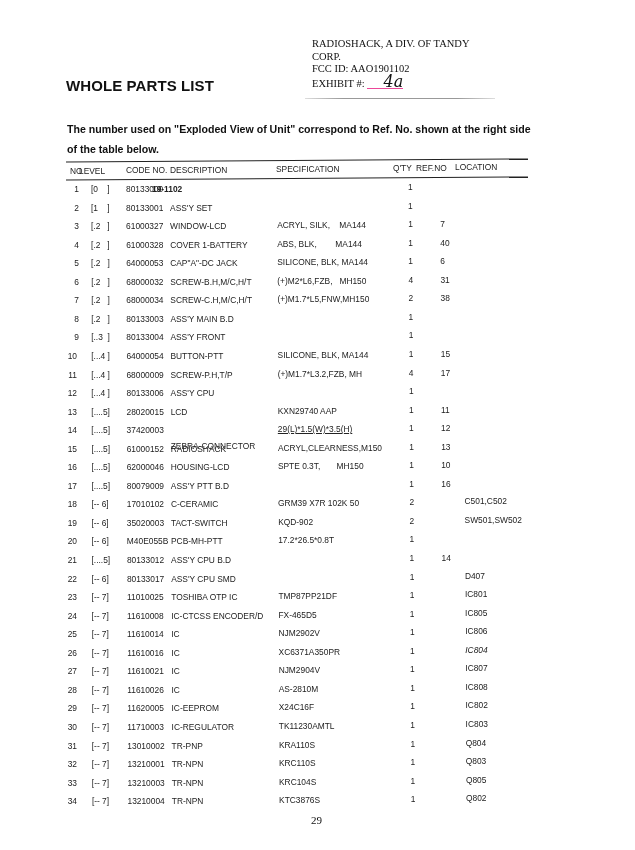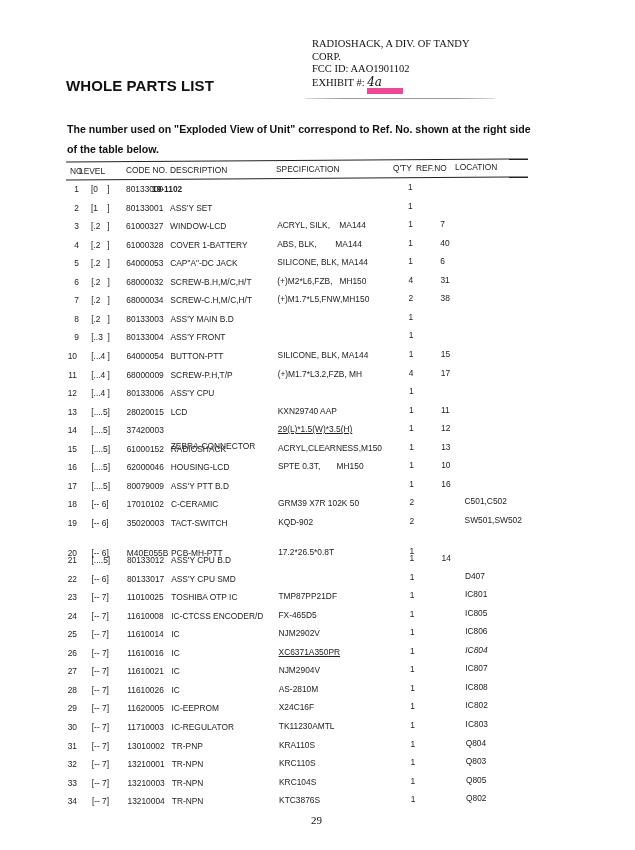--- a/index.html
+++ b/index.html
@@ -7,22 +7,22 @@
       width: 635px; height: 850px; position: relative; overflow: hidden;
       color: #1a1a1a;
       font-family: "Liberation Sans", sans-serif;
     }
     .stamp {
       position: absolute; left: 312px; top: 38px;
       font-family: "Liberation Serif", serif; font-size: 10.5px; line-height: 12.5px;
       color: #111;
     }
     .stamp .exhibit-val {
-      display: inline-block; min-width: 36px; border-bottom: 6px solid #ec4899;
-      font-family: "DejaVu Serif", serif; font-style: italic; font-size: 12px; text-align: left;
+      display: inline-block; min-width: 36px; border-bottom: 1px solid #ec4899;
+      font-family: "DejaVu Serif", serif; font-style: italic; font-size: 16px; text-align: right;
     }
     .stamp-line {
       position: absolute; left: 305px; top: 98px; width: 190px; height: 1px;
       background: linear-gradient(to right, #ddd, #999 20%, #999 80%, #ddd);
     }
     .title {
       position: absolute; left: 66px; top: 77px;
       font-weight: bold; font-size: 15px; letter-spacing: 0.1px; color: #111;
     }
     .intro {
@@ -263,21 +263,21 @@
     <div class="row" style="top: 517.9px;">
       <span class="c-no" style="left: 59px; top: 0px;">19</span>
       <span style="left: 91.486px; top: 0px;">[-- 6]</span>
       <span style="left: 126.81px; top: 0px;">35020003</span>
       <span style="left: 170.972px; top: 0px;">TACT-SWITCH</span>
       <span style="left: 278.134px; top: -1px;">KQD-902</span>
       <span style="left: 409.458px; top: -2px;">2</span>
       <span style="left: 441.458px; top: -2px;"></span>
       <span style="left: 464.62px; top: -3px;">SW501,SW502</span>
     </div>
-    <div class="row" style="top: 536.45px; margin-top: 12px;">
+    <div class="row" style="top: 536.45px;">
       <span class="c-no" style="left: 59px; top: 0px;">20</span>
       <span style="left: 91.513px; top: 0px;">[-- 6]</span>
       <span style="left: 126.855px; top: 0px;">M40E055B</span>
       <span style="left: 171.026px; top: 0px;">PCB-MH-PTT</span>
       <span style="left: 278.197px; top: -1px;">17.2*26.5*0.8T</span>
       <span style="left: 409.539px; top: -2px;">1</span>
       <span style="left: 441.539px; top: -2px;"></span>
       <span style="left: 464.71px; top: -3px;"></span>
     </div>
     <div class="row" style="top: 555px;">
@@ -328,21 +328,21 @@
       <span style="left: 278.512px; top: -1px;">NJM2902V</span>
       <span style="left: 409.944px; top: -2px;">1</span>
       <span style="left: 441.944px; top: -2px;"></span>
       <span style="left: 465.16px; top: -3px;">IC806</span>
     </div>
     <div class="row" style="top: 647.75px;">
       <span class="c-no" style="left: 59px; top: 0px;">26</span>
       <span style="left: 91.675px; top: 0px;">[-- 7]</span>
       <span style="left: 127.125px; top: 0px;">11610016</span>
       <span style="left: 171.35px; top: 0px;">IC</span>
-      <span style="left: 278.575px; top: -1px; text-decoration: underline;">XC6371A350PR</span>
+      <span style="left: 278.575px; top: -1px;">XC6371A350PR</span>
       <span style="left: 410.025px; top: -2px;">1</span>
       <span style="left: 442.025px; top: -2px;"></span>
       <span style="left: 465.25px; top: -3px; font-style: italic;">IC804</span>
     </div>
     <div class="row" style="top: 666.3px;">
       <span class="c-no" style="left: 59px; top: 0px;">27</span>
       <span style="left: 91.702px; top: 0px;">[-- 7]</span>
       <span style="left: 127.17px; top: 0px;">11610021</span>
       <span style="left: 171.404px; top: 0px;">IC</span>
       <span style="left: 278.638px; top: -1px;">NJM2904V</span>

